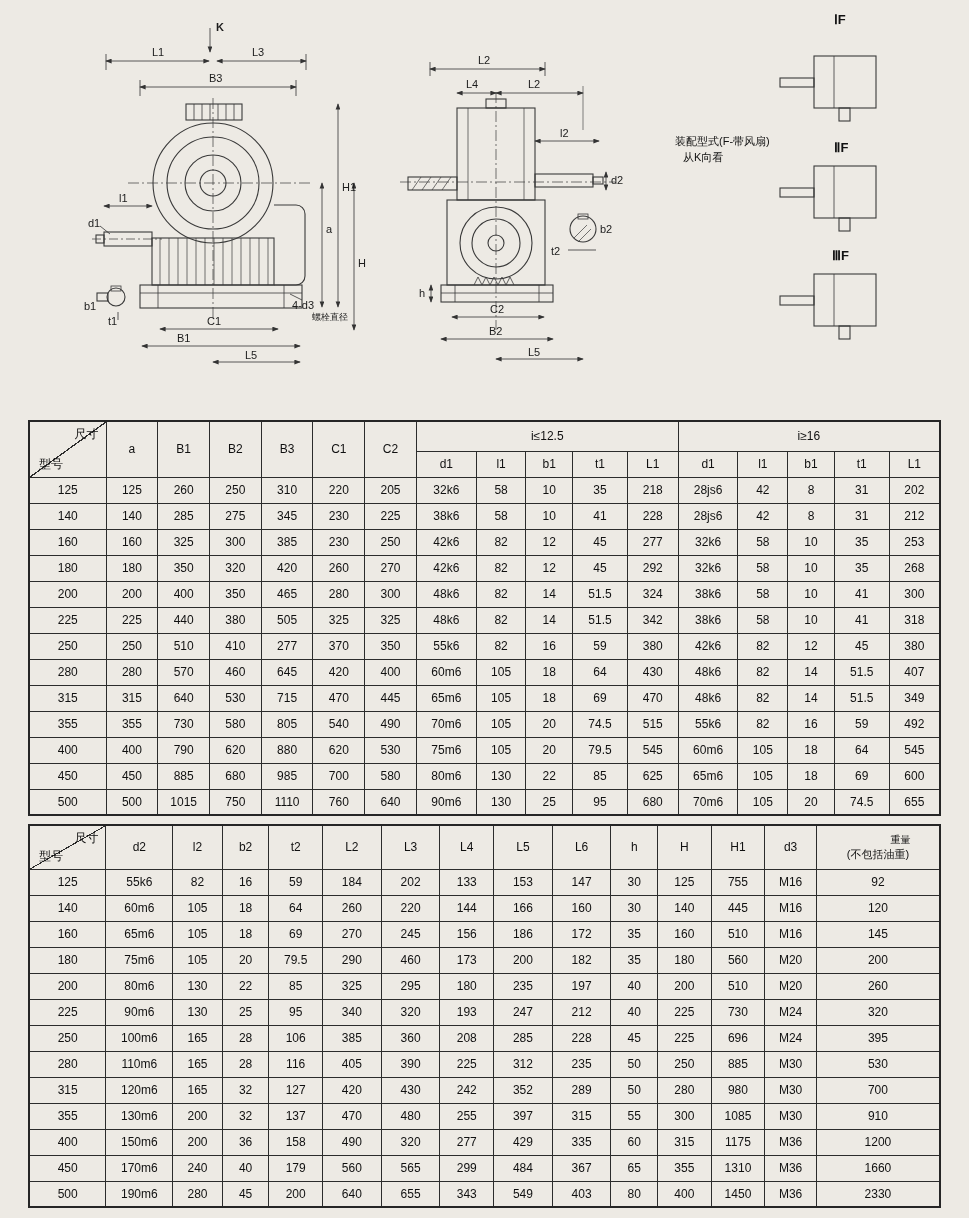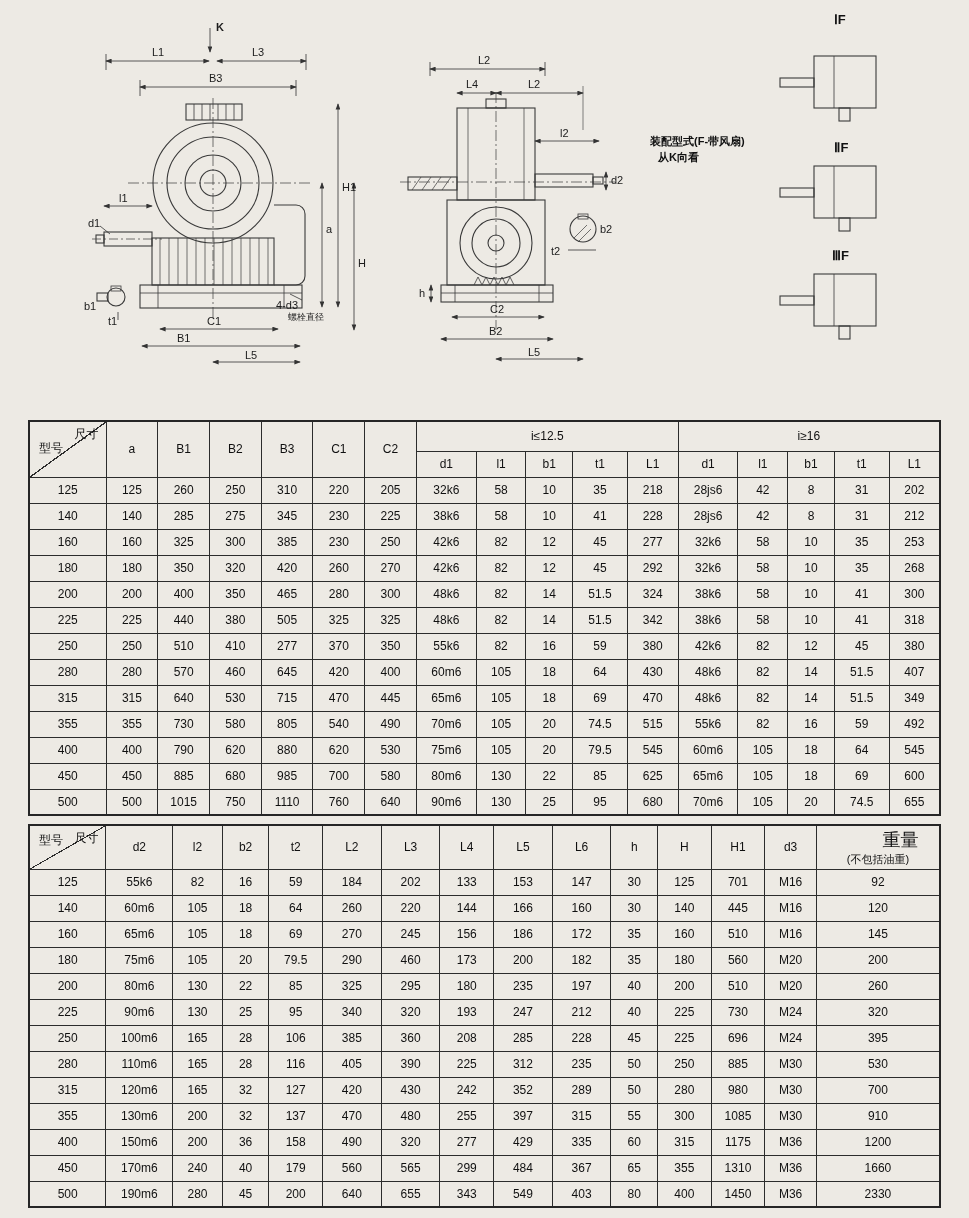--- a/index.html
+++ b/index.html
@@ -10,28 +10,29 @@
     font-family:"Liberation Sans", sans-serif; color:#141414;
   }
   
   .drawings { position:absolute; top:0; left:0; width:969px; height:385px; }
   .drawings svg { position:absolute; top:0; left:0; }
   .dim-label {
     position:absolute; font-size:11px; color:#1c1c1c; line-height:1;
     white-space:nowrap;
   }
   .note-label {
-    position:absolute; font-size:11px; font-weight:bold; color:#111;
+    position:absolute; font-size:11px; font-weight:normal; color:#111;
     white-space:nowrap;
+    margin-left:25px;
   }
   .variant-label {
     position:absolute; font-size:13px; font-weight:bold; color:#111;
     white-space:nowrap;
   }
-  .tiny { font-size:9px; }
+  .tiny { font-size:9px;margin-left:24px; }
   
   .watermark {
     position:absolute; top:314px; left:12px; z-index:3;
     font-family:"DejaVu Sans", sans-serif;
     font-size:82px; letter-spacing:16px; white-space:nowrap;
     color:rgba(125,122,117,0.45); pointer-events:none;
   }
   .page-title {
     position:absolute; top:388px; left:30px; z-index:4;
     font-size:17px; font-weight:bold; letter-spacing:0.5px; color:#0d0d0d;
@@ -51,22 +52,22 @@
   }
   #t1 thead tr:first-child th { height:30px; }
   #t1 thead tr:last-child  th { height:26px; }
   #t2 thead th { height:44px; }
   th.corner {
     position:relative;
     background-image:linear-gradient(to bottom right,
       transparent 49.3%, #2c2c2c 49.3%, #2c2c2c 50.7%, transparent 50.7%);
   }
   th.corner .ct { position:absolute; top:4px; right:7px; font-size:12px; }
-  th.corner .cb { position:absolute; bottom:20px; left:9px; font-size:12px;font-family:Liberation Serif, serif; }
-  .wt1 { display:block; font-size:18px;margin-left:45px; }
+  th.corner .cb { position:absolute; bottom:4px; left:9px; font-size:12px;font-family:Liberation Serif, serif; }
+  .wt1 { display:block; font-size:10px;margin-left:45px; }
   .wt2 { display:block; font-size:11px; }
 </style>
 </head>
 <body>
 
 <div class="page">
 
   <div class="drawings">
     <svg width="969" height="385" viewBox="0 0 969 385">
       <defs>
@@ -190,21 +191,21 @@
     <span class="dim-label" style="left:342px;top:182px">H1</span>
     <span class="dim-label" style="left:326px;top:224px">a</span>
     <span class="dim-label" style="left:358px;top:258px">H</span>
     <span class="dim-label" style="left:119px;top:193px">l1</span>
     <span class="dim-label" style="left:88px;top:218px">d1</span>
     <span class="dim-label" style="left:84px;top:301px">b1</span>
     <span class="dim-label" style="left:108px;top:316px">t1</span>
     <span class="dim-label" style="left:207px;top:316px">C1</span>
     <span class="dim-label" style="left:177px;top:333px">B1</span>
     <span class="dim-label" style="left:245px;top:350px">L5</span>
-    <span class="dim-label" style="left:276px;top:300px">4-d3</span>
+    <span class="dim-label" style="left:292px;top:300px">4-d3</span>
     <span class="dim-label tiny" style="left:288px;top:313px">螺栓直径</span>
 
     <span class="dim-label" style="left:478px;top:55px">L2</span>
     <span class="dim-label" style="left:466px;top:79px">L4</span>
     <span class="dim-label" style="left:528px;top:79px">L2</span>
     <span class="dim-label" style="left:560px;top:128px">l2</span>
     <span class="dim-label" style="left:611px;top:175px">d2</span>
     <span class="dim-label" style="left:600px;top:224px">b2</span>
     <span class="dim-label" style="left:551px;top:246px">t2</span>
     <span class="dim-label" style="left:490px;top:304px">C2</span>
@@ -570,21 +571,21 @@
           <td>82</td>
           <td>16</td>
           <td>59</td>
           <td>184</td>
           <td>202</td>
           <td>133</td>
           <td>153</td>
           <td>147</td>
           <td>30</td>
           <td>125</td>
-          <td>701</td>
+          <td>755</td>
           <td>M16</td>
           <td>92</td>
         </tr>
         <tr>
           <td>140</td>
           <td>60m6</td>
           <td>105</td>
           <td>18</td>
           <td>64</td>
           <td>260</td>

